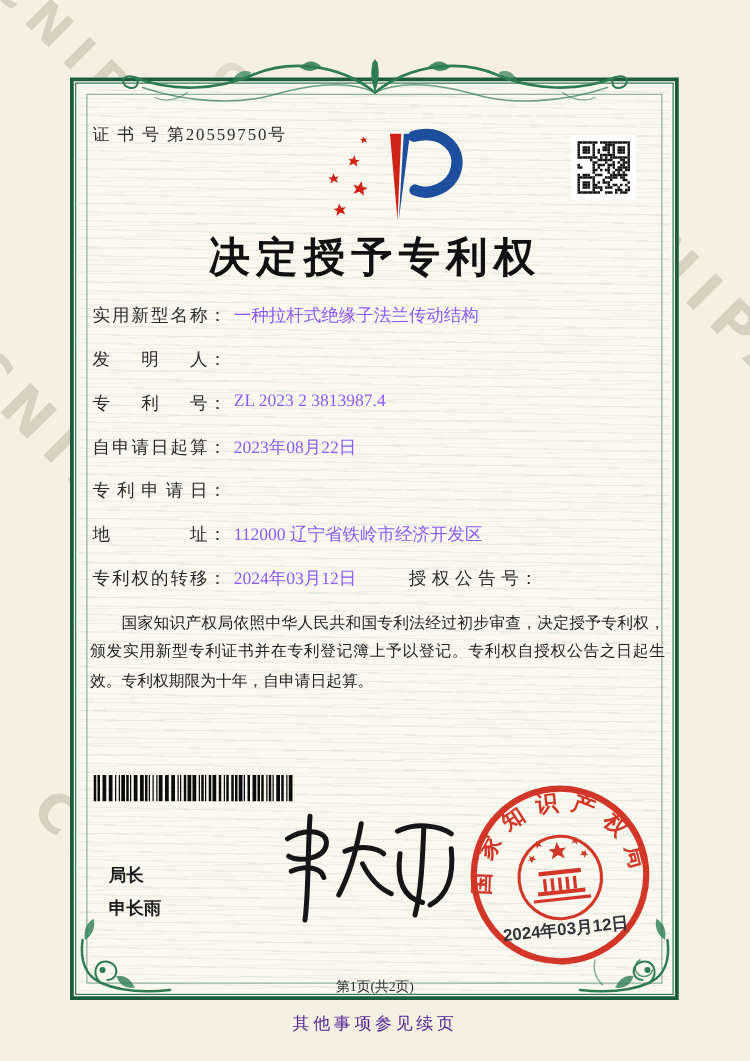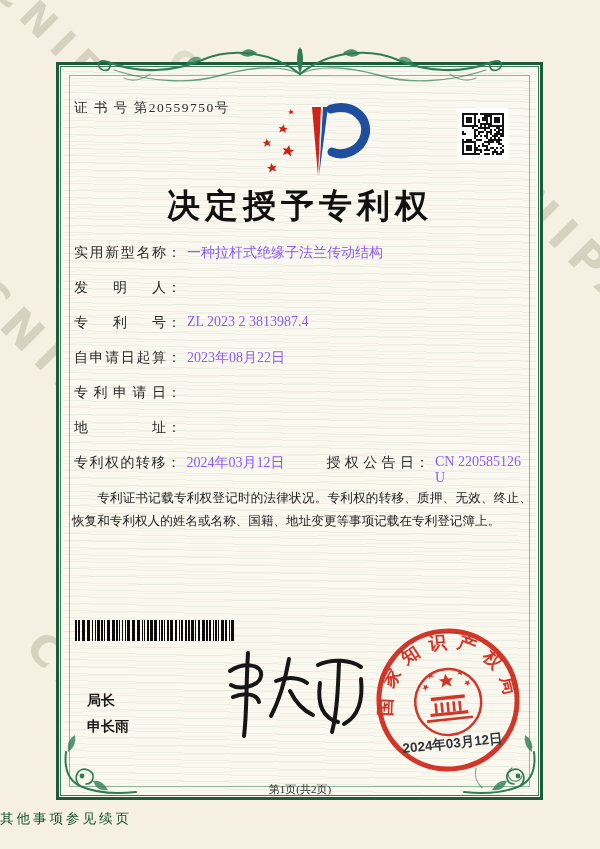--- a/index.html
+++ b/index.html
@@ -43,22 +43,22 @@
   .barcode{left:75px;top:620px;width:162px;height:21px;}
   .barcode i{position:absolute;top:0;bottom:0;background:#0c0c0c;}
   
   .director{left:87px;top:687px;font-family:"Liberation Sans","DejaVu Sans",sans-serif;
             font-size:14px;font-weight:600;line-height:26px;color:#1b1b1b;}
   .sig{left:210px;top:643px;}
   
   .seal{left:372px;top:624px;width:152px;height:152px;mix-blend-mode:multiply;}
   
   .page-ind{left:0;right:0;top:782px;text-align:center;font-size:11px;color:#2c2c2c;}
-  .foot-note{left:0;right:0;top:810px;text-align:left;font-size:13.5px;
-             letter-spacing:3px;color:#14532d;}
+  .foot-note{left:0;right:0;top:810px;text-align:center;font-size:13.5px;
+             letter-spacing:3px;color:#4c1d95;}
   .orn{pointer-events:none;}
 </style>
 </head>
 <body>
 
 <span class="wm" style="left:-28px;top:22px;font-size:40px">CNIPA</span>
 <span class="wm" style="left:150px;top:92px;font-size:34px;color:rgba(166,159,140,.26)">CNIPA</span>
 <span class="wm" style="left:462px;top:208px;font-size:46px">CNIPA</span>
 <span class="wm" style="left:-52px;top:330px;font-size:46px">CNIPA</span>
 <span class="wm" style="left:128px;top:528px;font-size:36px;color:rgba(166,159,140,.22)">CNIPA</span>
@@ -392,33 +392,33 @@
       <span class="fcolon">：</span>
     <span class="fvalue">2023年08月22日</span>
   </div>
   <div class="field-row">
     <span class="flabel">专利申请日</span>
       <span class="fcolon">：</span>
   </div>
   <div class="field-row">
     <span class="flabel">地址</span>
       <span class="fcolon">：</span>
+    <span class="fvalue">112000 辽宁省铁岭市经济开发区</span>
   </div>
   <div class="field-row">
     <span class="flabel">专利权的转移</span>
       <span class="fcolon">：</span>
     <span class="fvalue gap">2024年03月12日</span>
-    <span class="flabel2">授权公告日</span>
-      <span class="fcolon">：</span>
-    <span class="fvalue">CN 220585126 U</span>
+    <span class="flabel2">授权公告号</span>
+      <span class="fcolon">：</span>
   </div>
 </div>
 
 <div class="abs paras">
-  <p>专利证书记载专利权登记时的法律状况。专利权的转移、质押、无效、终止、恢复和专利权人的姓名或名称、国籍、地址变更等事项记载在专利登记簿上。</p>
+  <p>国家知识产权局依照中华人民共和国专利法经过初步审查，决定授予专利权，颁发实用新型专利证书并在专利登记簿上予以登记。专利权自授权公告之日起生效。专利权期限为十年，自申请日起算。</p>
 </div>
 
 <div class="abs barcode">
     <i style="left:0px;width:2px"></i>
     <i style="left:3px;width:2px"></i>
     <i style="left:7px;width:3px"></i>
     <i style="left:12px;width:3px"></i>
     <i style="left:17px;width:1px"></i>
     <i style="left:20px;width:1px"></i>
     <i style="left:22px;width:3px"></i>

